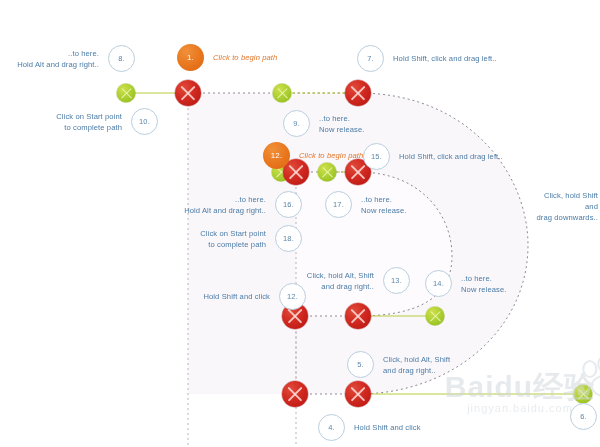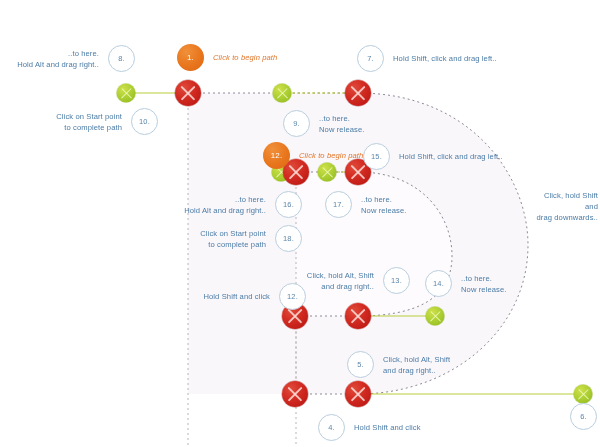--- a/index.html
+++ b/index.html
@@ -197,15 +197,25 @@
           <div class="ctext">Hold Shift and click</div>
         </div>
         <div class="callout" style="left: 570px; top: 403px;">
           <div class="badge outline">6.</div>
         </div>
       </div>
 
     <div class="ctext" id="side-label" style="position: absolute; left: 536px; top: 190px; text-align: right; width: 62px;">Click, hold Shift and
 drag downwards..</div>
 
+    <div class="wm">
+      <svg class="wm-paw" viewBox="0 0 56 40">
+        <ellipse cx="10" cy="11" rx="6.5" ry="8" fill="none" stroke="#d2d8de" stroke-width="2.2"></ellipse>
+        <ellipse cx="25" cy="6" rx="6.5" ry="8" fill="none" stroke="#d2d8de" stroke-width="2.2"></ellipse>
+        <ellipse cx="41" cy="11" rx="6.5" ry="8" fill="none" stroke="#d2d8de" stroke-width="2.2"></ellipse>
+        <ellipse cx="25" cy="28" rx="13" ry="10" fill="none" stroke="#d2d8de" stroke-width="2.2"></ellipse>
+      </svg>
+      <div class="wm-main">Baidu经验</div>
+      <div class="wm-sub">jingyan.baidu.com</div>
+    </div>
 
   </div>
 </div>
 
 </body></html>

